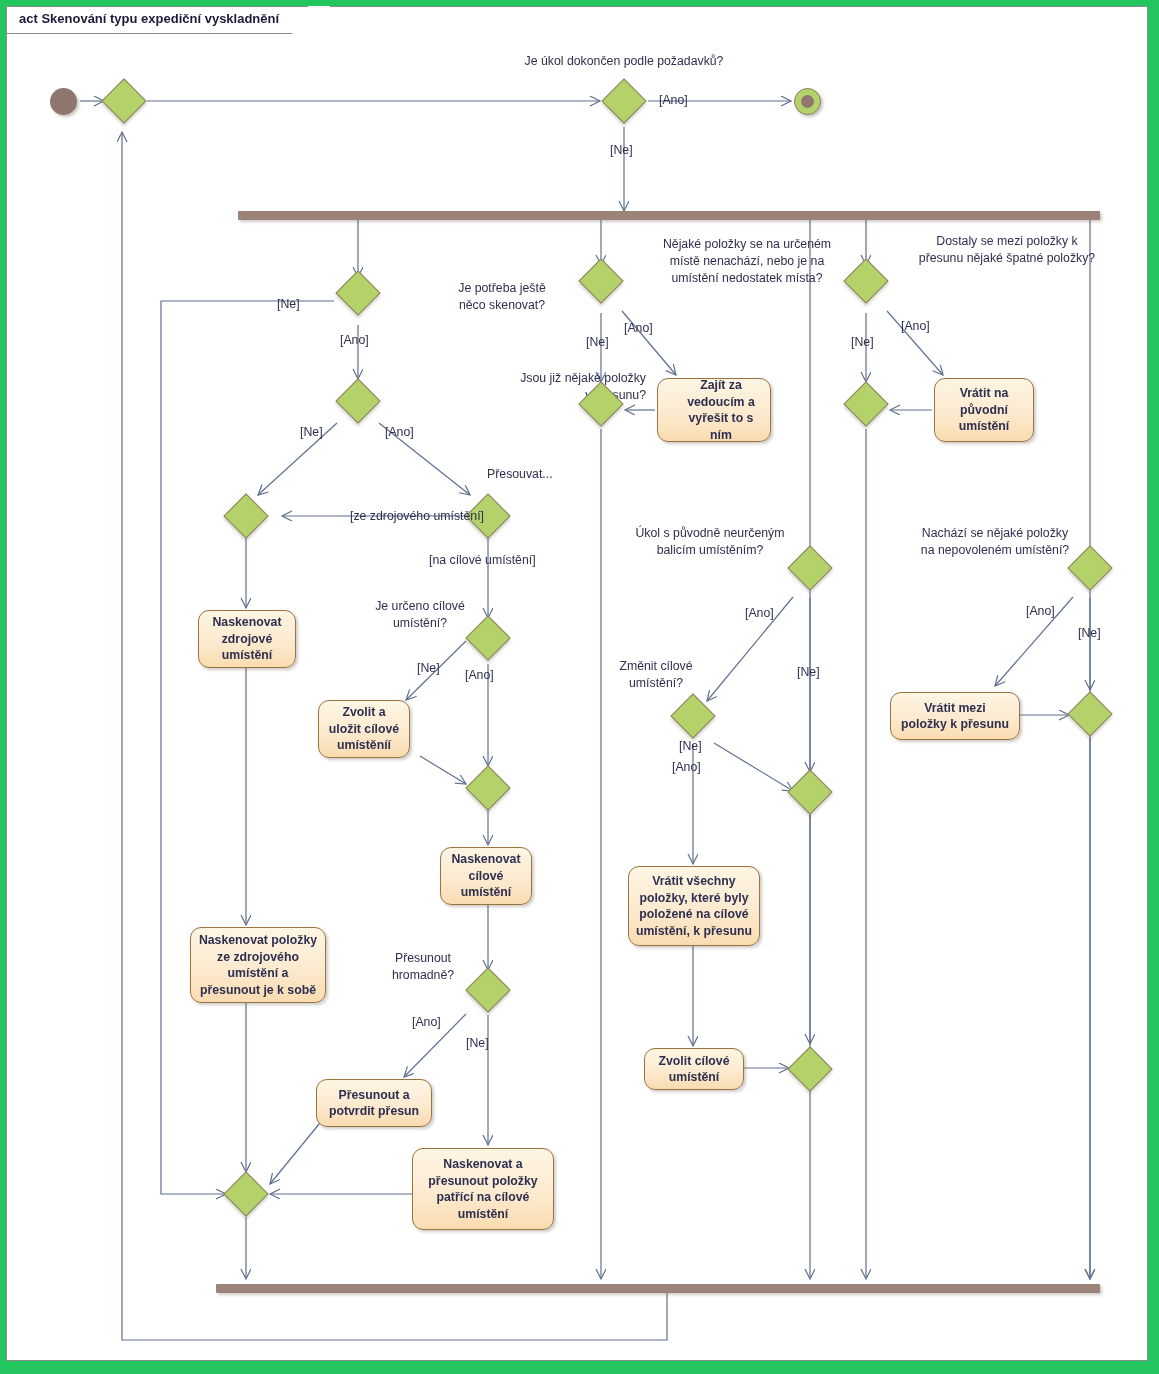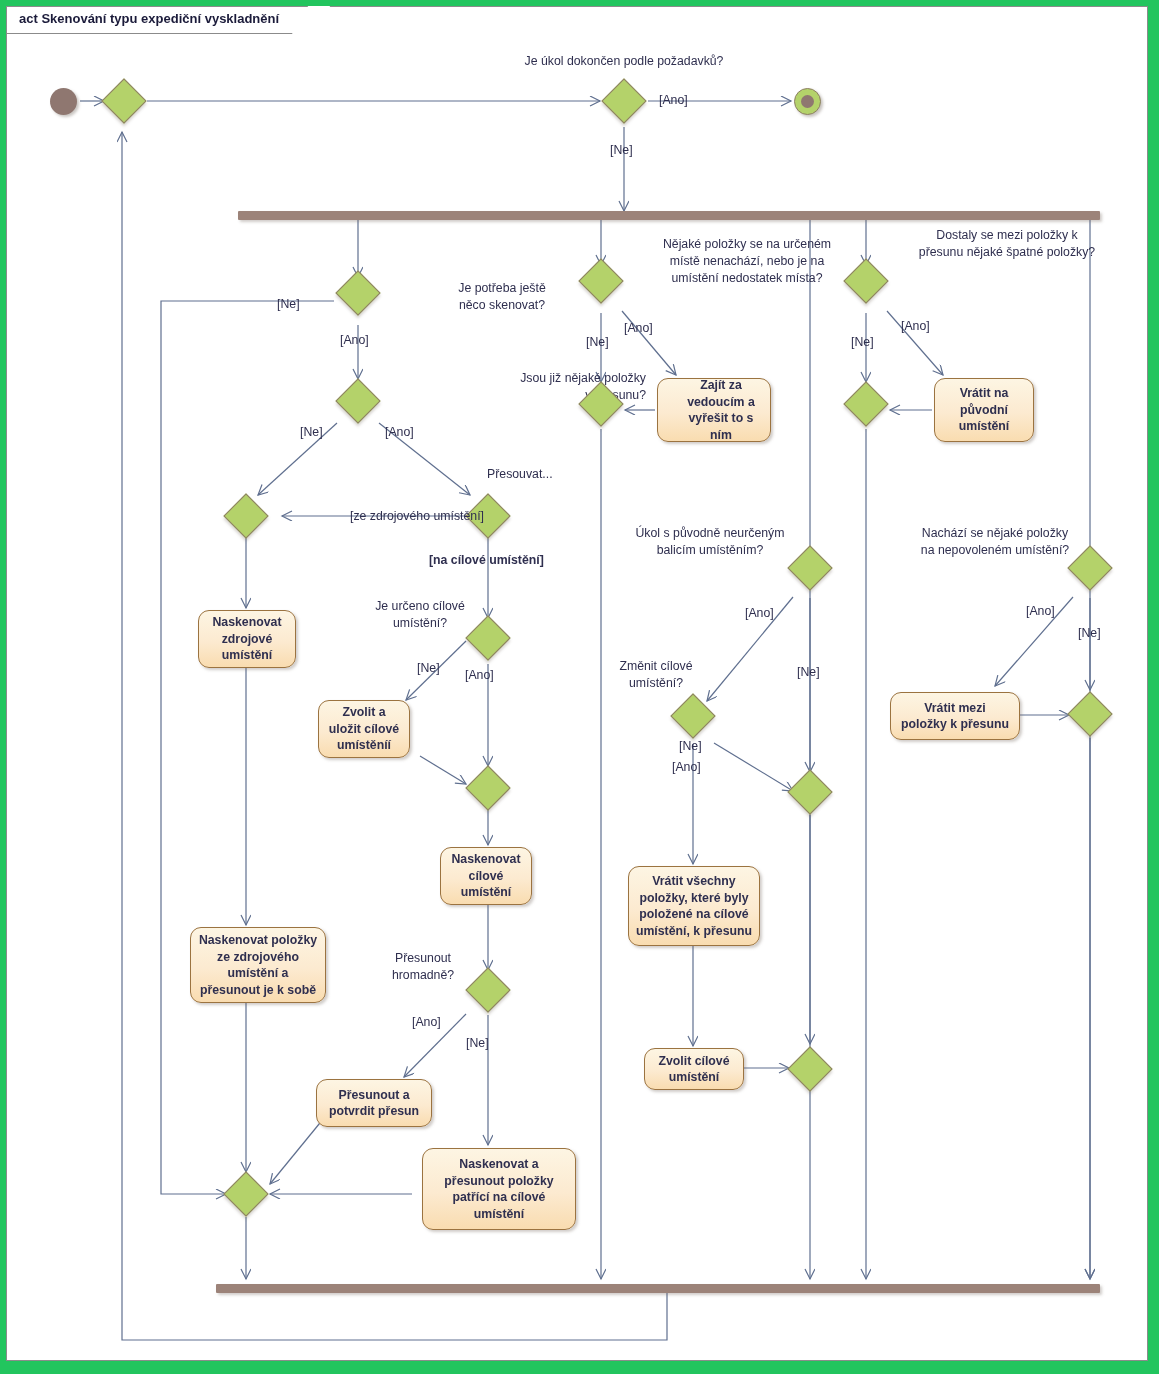--- a/index.html
+++ b/index.html
@@ -196,21 +196,21 @@
   <div class="node diamond" style="left:342px;top:385px;width:32px;height:32px;"></div>
   <div class="qlbl" style="left: 328px; top: 370px; width: 270px; text-align: right; padding-left: 48px; white-space: pre-line;">Jsou již nějaké položky
 v přesunu?</div>
   <div class="lbl" style="left: 300px; top: 424px; white-space: pre-line;">[Ne]</div>
   <div class="lbl" style="left: 385px; top: 424px; white-space: pre-line;">[Ano]</div>
 
   <div class="node diamond" style="left:230px;top:500px;width:32px;height:32px;"></div>
   <div class="node diamond" style="left:472px;top:500px;width:32px;height:32px;"></div>
   <div class="lbl" style="left: 487px; top: 466px; white-space: pre-line;">Přesouvat...</div>
   <div class="lbl" style="left: 305px; top: 508px; white-space: pre-line; margin-left: 45px;">[ze zdrojového umístění]</div>
-  <div class="lbl" style="left: 429px; top: 552px; white-space: pre-line; font-weight: bold;">[na cílové umístění]</div>
+  <div class="lbl" style="left: 429px; top: 552px; white-space: pre-line;">[na cílové umístění]</div>
 
   <div class="node action" style="left:198px;top:610px;width:98px;height:58px;">
     <span style="white-space:pre-line">Naskenovat
 zdrojové
 umístění</span>
   </div>
 
   <div class="node diamond" style="left:472px;top:622px;width:32px;height:32px;"></div>
   <div class="qlbl" style="left: 360px; top: 598px; width: 120px; white-space: pre-line;">Je určeno cílové
 umístění?</div>
@@ -242,21 +242,21 @@
 ze zdrojového
 umístění a
 přesunout je k sobě</span>
   </div>
 
   <div class="node action" style="left:316px;top:1079px;width:116px;height:48px;">
     <span style="white-space:pre-line">Přesunout a
 potvrdit přesun</span>
   </div>
 
-  <div class="node action" style="left:412px;top:1148px;width:154px;height:82px;margin-left:10px;">
+  <div class="node action" style="left:412px;top:1148px;width:142px;height:82px;">
     <span style="white-space:pre-line">Naskenovat a
 přesunout položky
 patřící na cílové
 umístění</span>
   </div>
 
   <div class="node diamond" style="left:230px;top:1178px;width:32px;height:32px;"></div>
 
   <div class="node diamond" style="left:585px;top:265px;width:32px;height:32px;"></div>
   <div class="qlbl" style="left: 622px; top: 236px; width: 250px; white-space: pre-line;">Nějaké položky se na určeném
@@ -296,21 +296,21 @@
   </div>
 
   <div class="node action" style="left:644px;top:1048px;width:100px;height:42px;">
     <span style="white-space:pre-line">Zvolit cílové
 umístění</span>
   </div>
 
   <div class="node diamond" style="left:794px;top:1053px;width:32px;height:32px;"></div>
 
   <div class="node diamond" style="left:850px;top:265px;width:32px;height:32px;"></div>
-  <div class="qlbl" style="left: 882px; top: 227px; width: 250px; white-space: pre-line;">Dostaly se mezi položky k
+  <div class="qlbl" style="left: 882px; top: 233px; width: 250px; white-space: pre-line;">Dostaly se mezi položky k
 přesunu nějaké špatné položky?</div>
   <div class="lbl" style="left: 901px; top: 318px; white-space: pre-line;">[Ano]</div>
   <div class="lbl" style="left: 851px; top: 334px; white-space: pre-line;">[Ne]</div>
 
   <div class="node action" style="left:934px;top:378px;width:100px;height:64px;">
     <span style="white-space:pre-line">Vrátit na
 původní
 umístění</span>
   </div>
   <div class="node diamond" style="left:850px;top:388px;width:32px;height:32px;"></div>

